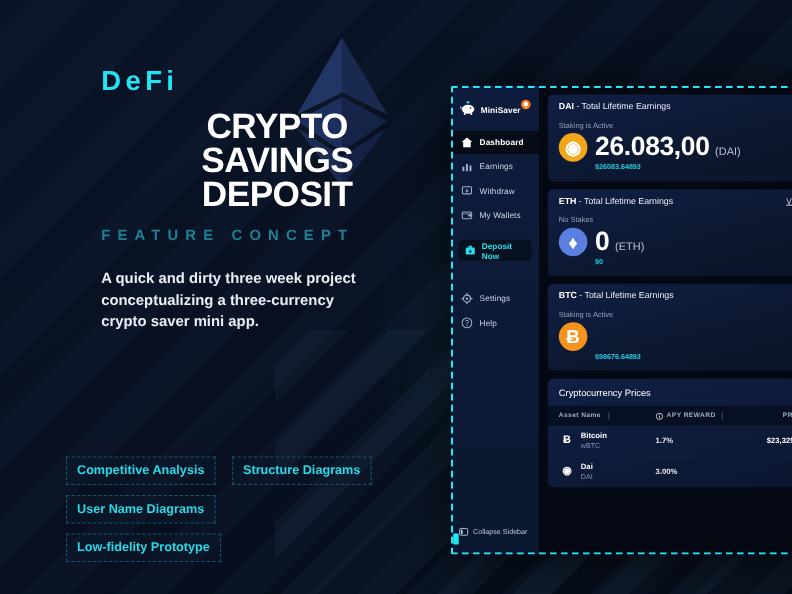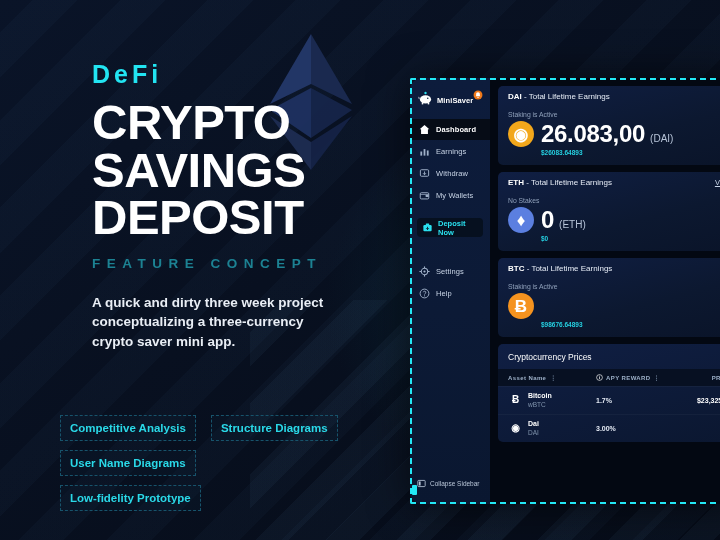--- a/index.html
+++ b/index.html
@@ -46,23 +46,24 @@
   .eth-mark { position: absolute; left: 268px; top: 32px; width: 86px; height: 140px; opacity: .95; }
 
   
   .left { position: absolute; left: 64px; top: 62px; width: 320px; margin-left: 28px; }
   .defi {
     font-size: 25px; font-weight: bold; letter-spacing: 4px;
     color: #22e4f2; line-height: 1;
   }
   .headline {
     margin-top: 12px;
-    font-size: 49px; font-weight: bold; letter-spacing: -0.5px;
+    font-size: 32px; font-weight: bold; letter-spacing: -0.5px;
     line-height: 0.97; color: #ffffff;
     text-transform: uppercase;
+    text-align: center;
   }
   .headline div { white-space: nowrap; }
   .featline {
     margin-top: 14px;
     font-size: 13.5px; font-weight: bold; letter-spacing: 6.5px;
     color: #1c8293;
   }
   .blurb {
     margin-top: 22px;
     font-size: 13.5px; line-height: 1.45; color: #e9eef5; font-weight: bold;

